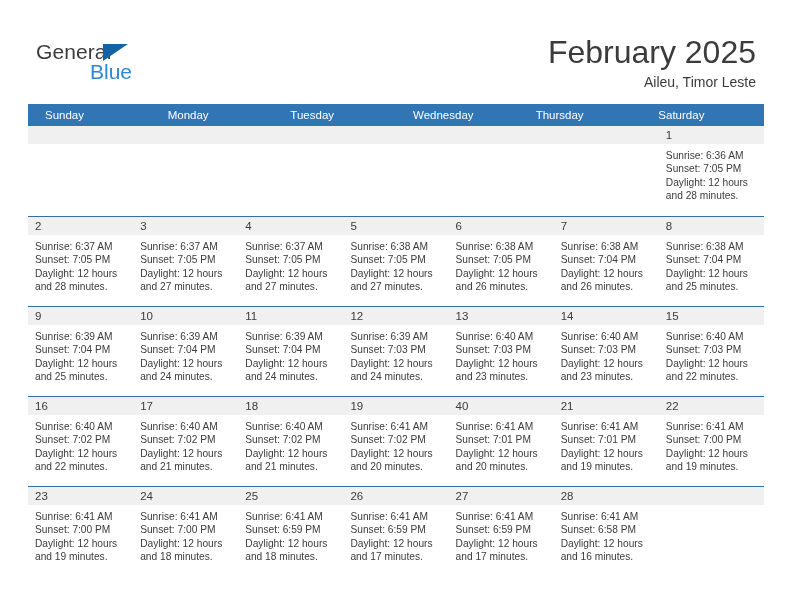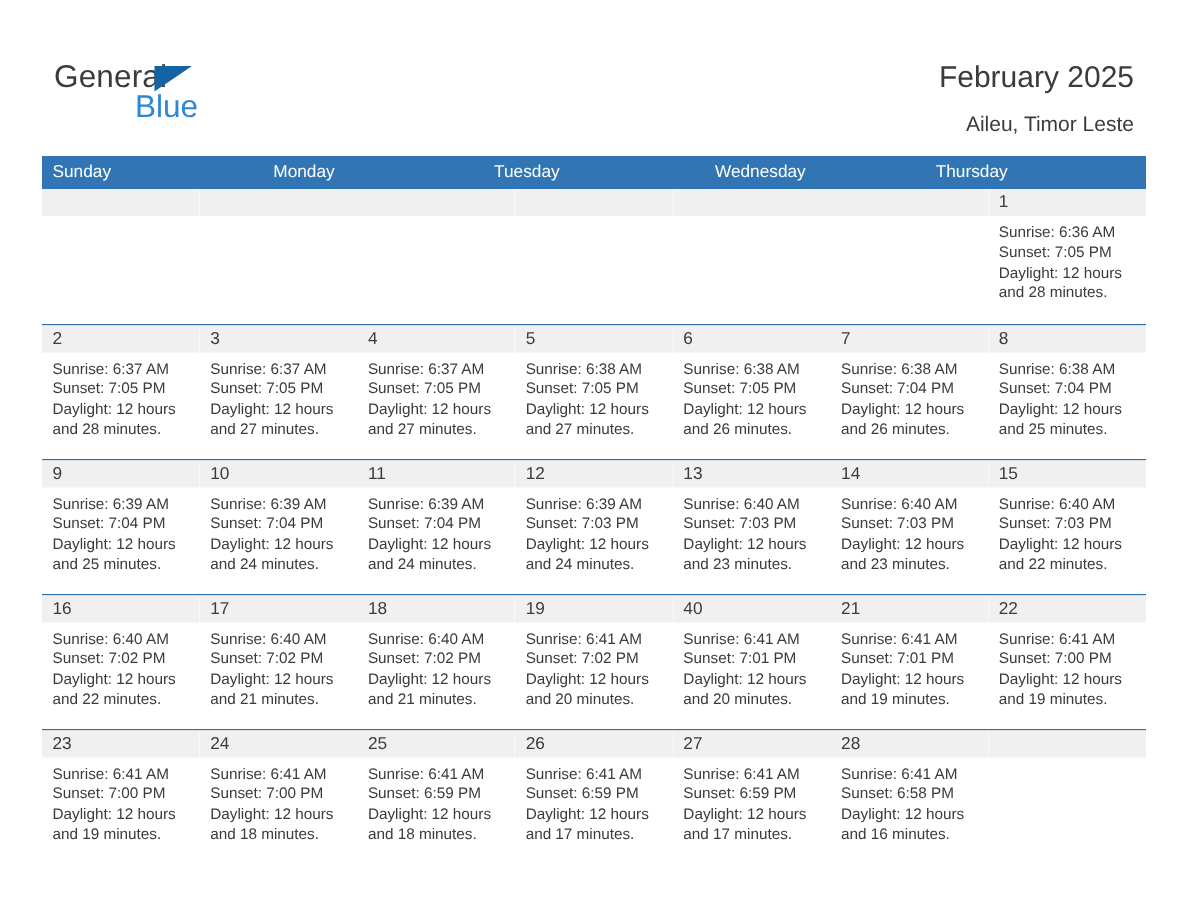--- a/index.html
+++ b/index.html
@@ -67,21 +67,21 @@
     white-space: nowrap;
   }
 
   .title-block {
     position: absolute;
     right: 36px;
     top: 36px;
     text-align: right;
   }
   .cal-title {
-    font-size: 20px;
+    font-size: 32px;
     color: #3b3b3b;
     line-height: 32px;
     white-space: nowrap;
   }
   .cal-subtitle {
     margin-top: 5px;
     font-size: 14px;
     color: #3b3b3b;
     line-height: 18px;
     white-space: nowrap;
@@ -98,21 +98,21 @@
   .weekday-row {
     display: flex;
     background: #3175b4;
     height: 22px;
   }
   .weekday {
     flex: 1 1 0;
     color: #ffffff;
     font-size: 11.5px;
     line-height: 22px;
-    padding-left: 7px;
+    padding-left: 17px;
     box-sizing: border-box;
     white-space: nowrap;
     overflow: hidden;
   }
 
   .week-row {
     display: flex;
     height: 90px;
     border-top: 1px solid #2f6ea8;
     box-sizing: border-box;
@@ -173,20 +173,21 @@
 
   </div>
 
   <div class="calendar">
     <div class="weekday-row" id="weekday-row">
         <div class="weekday">Sunday</div>
         <div class="weekday">Monday</div>
         <div class="weekday">Tuesday</div>
         <div class="weekday">Wednesday</div>
         <div class="weekday">Thursday</div>
+        <div class="weekday">Saturday</div>
       </div>
     <div id="weeks-container">
         <div class="week-row first">
           <div class="day-cell empty">
             <div class="day-band">
               <div class="day-num"></div>
             </div>
             <div class="day-body">
               <div class="day-line"></div>
               <div class="day-line"></div>

